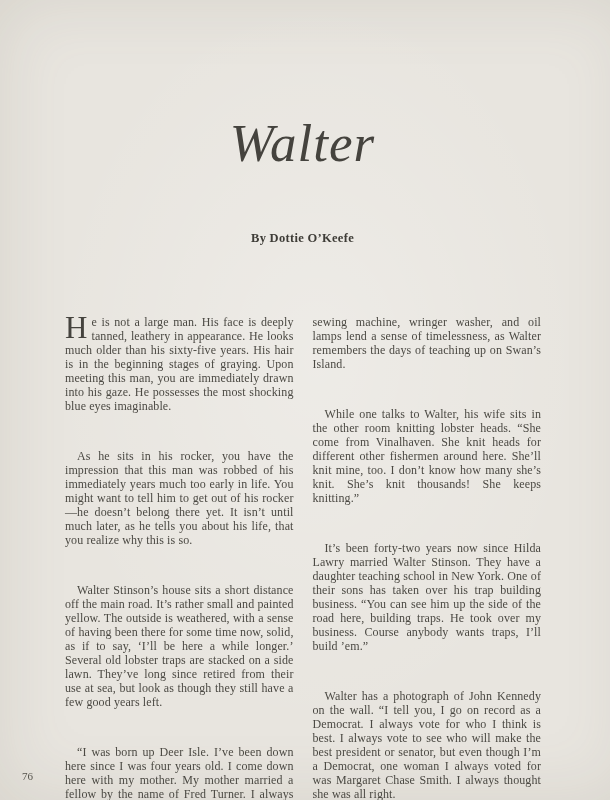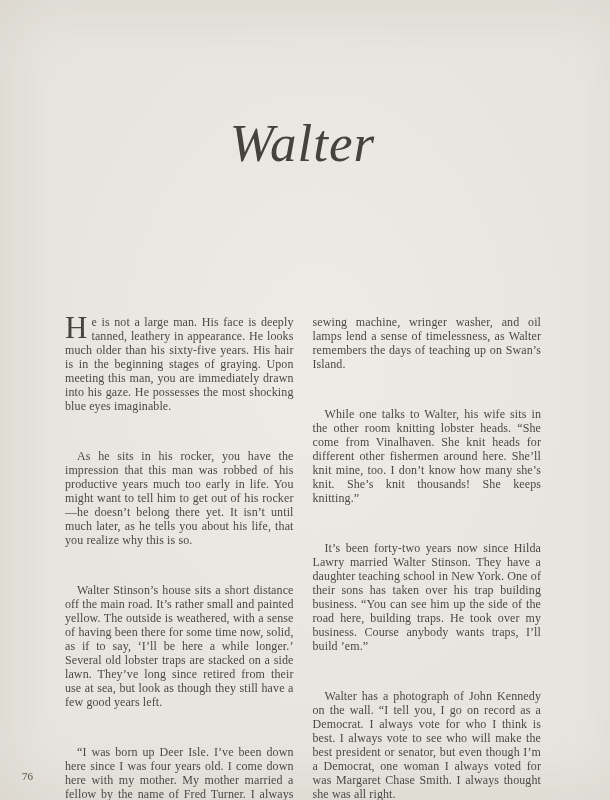--- a/index.html
+++ b/index.html
@@ -87,25 +87,26 @@
     color: #56544d;
   }
 </style>
 </head>
 <body>
 
 <div class="page" style="color: rgb(75, 73, 67); padding-left: 23px;">
 
   <div class="article-title">Walter</div>
 
+  <div class="article-byline">By Dottie O’Keefe</div>
 
   <div class="article-body">
     <div class="text-column">
         <p><span class="dropcap">H</span>e is not a large man. His face is deeply tanned, leathery in appearance. He looks much older than his sixty-five years. His hair is in the beginning stages of graying. Upon meeting this man, you are immediately drawn into his gaze. He possesses the most shocking blue eyes imaginable.</p>
-        <p class="indent">As he sits in his rocker, you have the impression that this man was robbed of his productive years much too early in life. You might want to tell him to get out of his rocker—he doesn’t belong there yet. It isn’t until much later, as he tells you about his life, that you realize why this is so.</p>
+        <p class="indent">As he sits in his rocker, you have the impression that this man was robbed of his immediately years much too early in life. You might want to tell him to get out of his rocker—he doesn’t belong there yet. It isn’t until much later, as he tells you about his life, that you realize why this is so.</p>
         <p class="indent">Walter Stinson’s house sits a short distance off the main road. It’s rather small and painted yellow. The outside is weathered, with a sense of having been there for some time now, solid, as if to say, ‘I’ll be here a while longer.’ Several old lobster traps are stacked on a side lawn. They’ve long since retired from their use at sea, but look as though they still have a few good years left.</p>
         <p class="indent">“I was born up Deer Isle. I’ve been down here since I was four years old. I come down here with my mother. My mother married a fellow by the name of Fred Turner. I always called him ‘Pa’, ’cause he brought me up. I been here ever since.”</p>
         <p class="indent justify-last">In Walter’s house, feelings of belong and satisfaction take over. The old treadle</p>
       </div>
     <div class="text-column">
         <p>sewing machine, wringer washer, and oil lamps lend a sense of timelessness, as Walter remembers the days of teaching up on Swan’s Island.</p>
         <p class="indent">While one talks to Walter, his wife sits in the other room knitting lobster heads. “She come from Vinalhaven. She knit heads for different other fishermen around here. She’ll knit mine, too. I don’t know how many she’s knit. She’s knit thousands! She keeps knitting.”</p>
         <p class="indent">It’s been forty-two years now since Hilda Lawry married Walter Stinson. They have a daughter teaching school in New York. One of their sons has taken over his trap building business. “You can see him up the side of the road here, building traps. He took over my business. Course anybody wants traps, I’ll build ’em.”</p>
         <p class="indent">Walter has a photograph of John Kennedy on the wall. “I tell you, I go on record as a Democrat. I always vote for who I think is best. I always vote to see who will make the best president or senator, but even though I’m a Democrat, one woman I always voted for was Margaret Chase Smith. I always thought she was all right.</p>
       </div>

